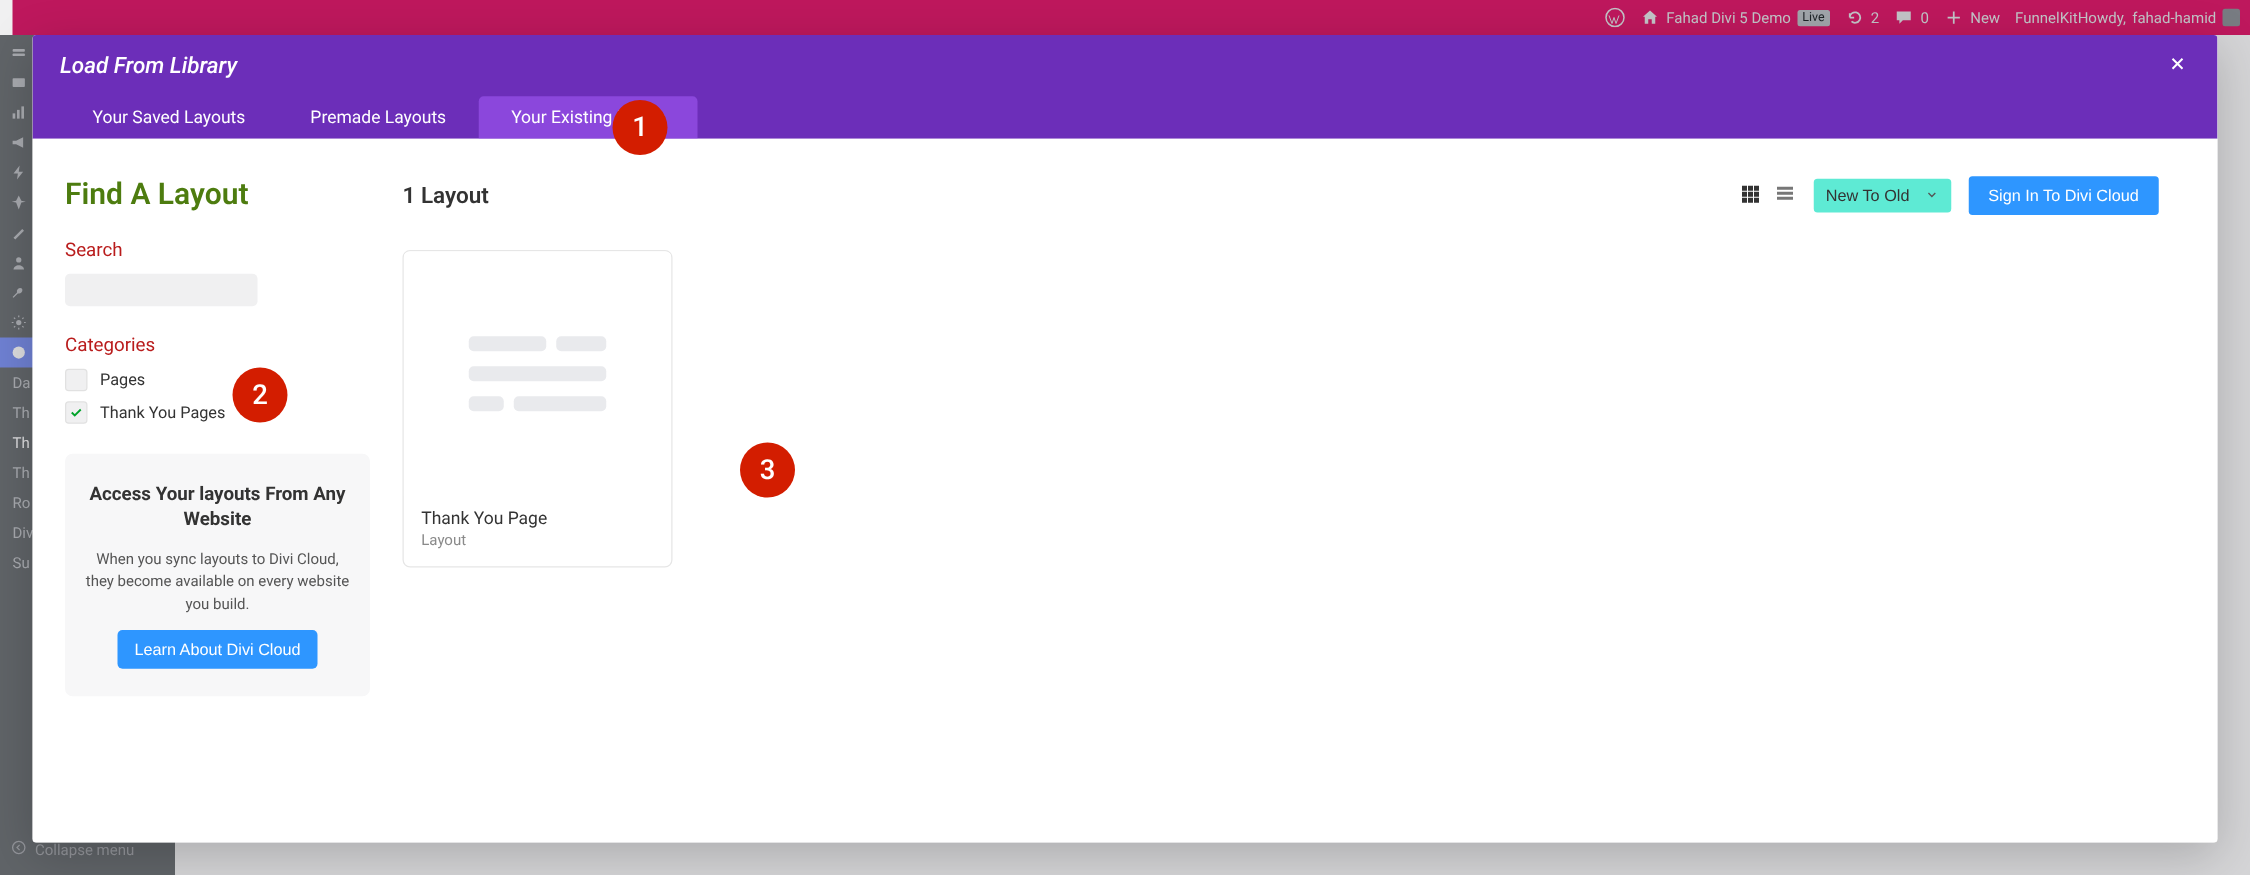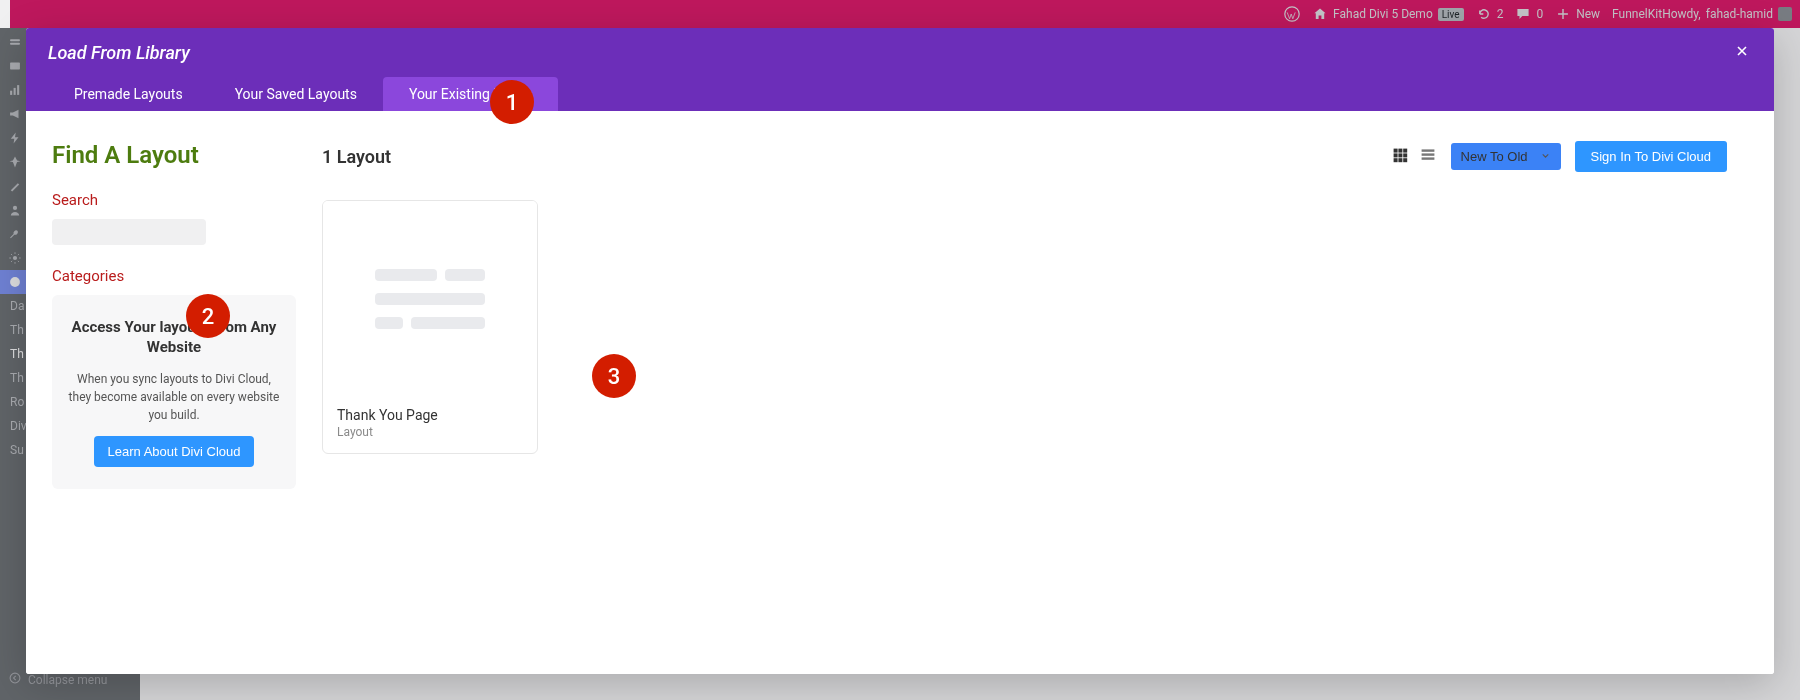--- a/index.html
+++ b/index.html
@@ -160,21 +160,21 @@
   .results-header {
     display:flex; align-items:center; justify-content:space-between;
     margin-bottom: 28px;
     padding-right: 6px;
   }
   .results-count { font-size: 18px; font-weight: 600; color:#333; }
   .results-toolbar { display:flex; align-items:center; gap:14px; }
   .view-icons { display:flex; gap:10px; }
   .view-ico { width:18px; height:18px; cursor:pointer; color:#777; display:inline-flex; align-items:center; justify-content:center; }
   .view-ico.active { color:#333; }
-  .sort-select { display:flex; align-items:center; gap:12px; background:#3b82f6; border-radius:3px; padding:6px 10px; font-size:13px; color:#333; cursor:pointer; border:0; }
+  .sort-select { display:flex; align-items:center; gap:12px; background:#5eead4; border-radius:3px; padding:6px 10px; font-size:13px; color:#333; cursor:pointer; border:0; }
   .signin-btn { background:#2e96ff; color:#fff; padding:8px 16px; border-radius:3px; font-size:13px; cursor:pointer; border:0; }
 
   .layout-grid { display:flex; gap:24px; flex-wrap:wrap; }
   .layout-card {
     width: 216px;
     border: 1px solid #e6e6e6;
     border-radius: 6px;
     overflow: hidden;
     cursor: pointer;
     display:flex; flex-direction:column;
@@ -390,33 +390,47 @@
       <div class="modal-title">Load From Library</div>
       <div class="close-btn">
         <span>
           <svg viewBox="0 0 20 20" width="16" height="16" stroke="#fff" stroke-width="2" fill="none">
               <path d="M5 5l10 10M15 5L5 15"></path>
             </svg>
         </span>
       </div>
     </div>
     <div class="tabs">
+      <div class="tab">Your Saved Layouts</div>
       <div class="tab">Premade Layouts</div>
-      <div class="tab">Your Saved Layouts</div>
       <div class="tab active">Your Existing Pages</div>
     </div>
   </div>
 
   <div class="modal-body">
 
     <div class="find-panel">
       <div class="find-title">Find A Layout</div>
       <div class="field-label">Search</div>
       <div class="search-box"></div>
       <div class="field-label">Categories</div>
+      <div class="cat-list">
+        <div class="cat-item">
+          <span class="chk"></span>
+          <span>Pages</span>
+        </div>
+        <div class="cat-item">
+          <span class="chk checked">
+            <svg viewBox="0 0 20 20" width="12" height="12" stroke="#00a32a" stroke-width="2.5" fill="none">
+                <path d="M4 10l4 4 8-8"></path>
+              </svg>
+          </span>
+          <span>Thank You Pages</span>
+        </div>
+      </div>
 
       <div class="cloud-promo">
         <div class="ptitle">Access Your layouts From Any Website</div>
         <div class="pdesc">When you sync layouts to Divi Cloud, they become available on every website you build.</div>
         <button class="pbtn">Learn About Divi Cloud</button>
       </div>
     </div>
 
     <div class="results-area">
       <div class="results-header">

